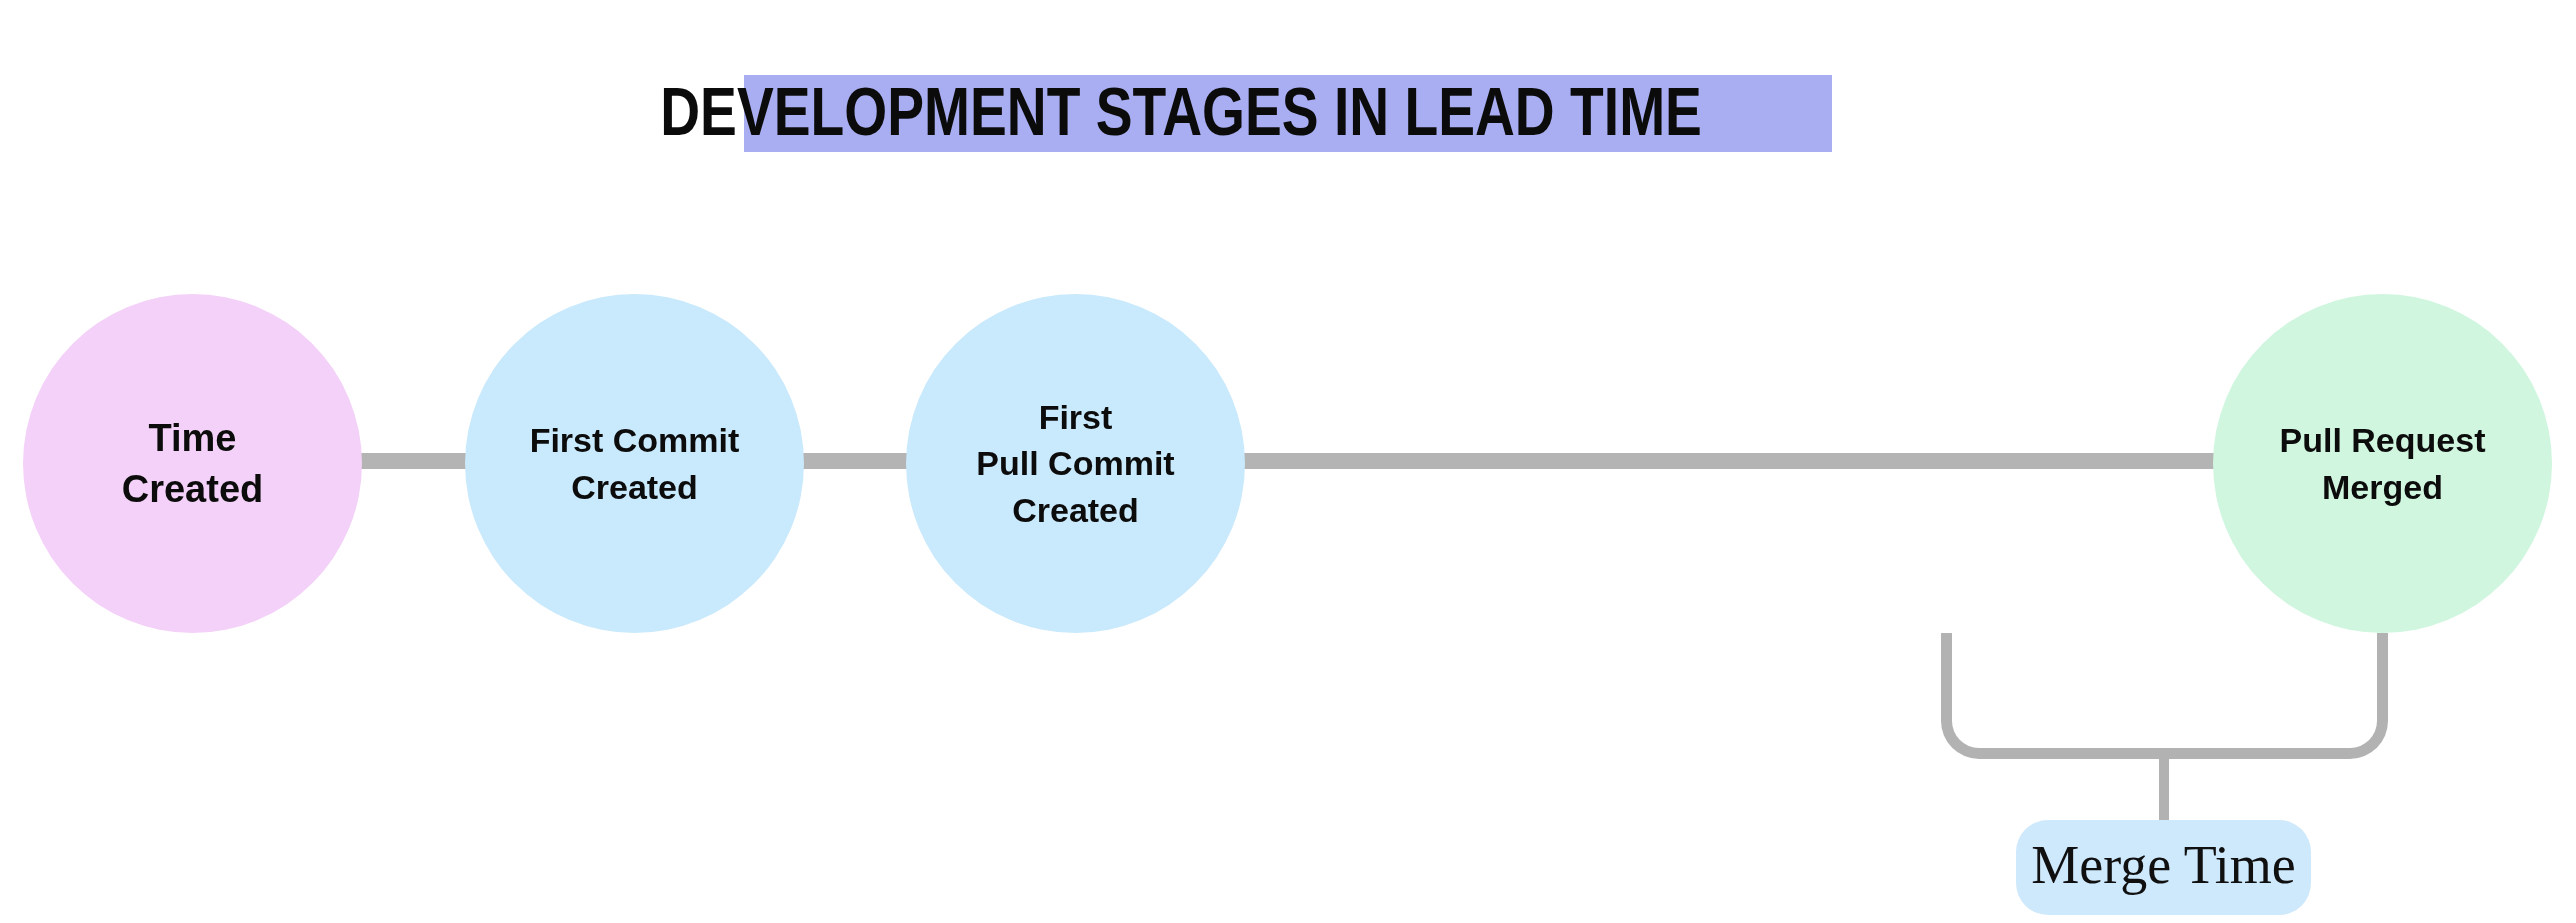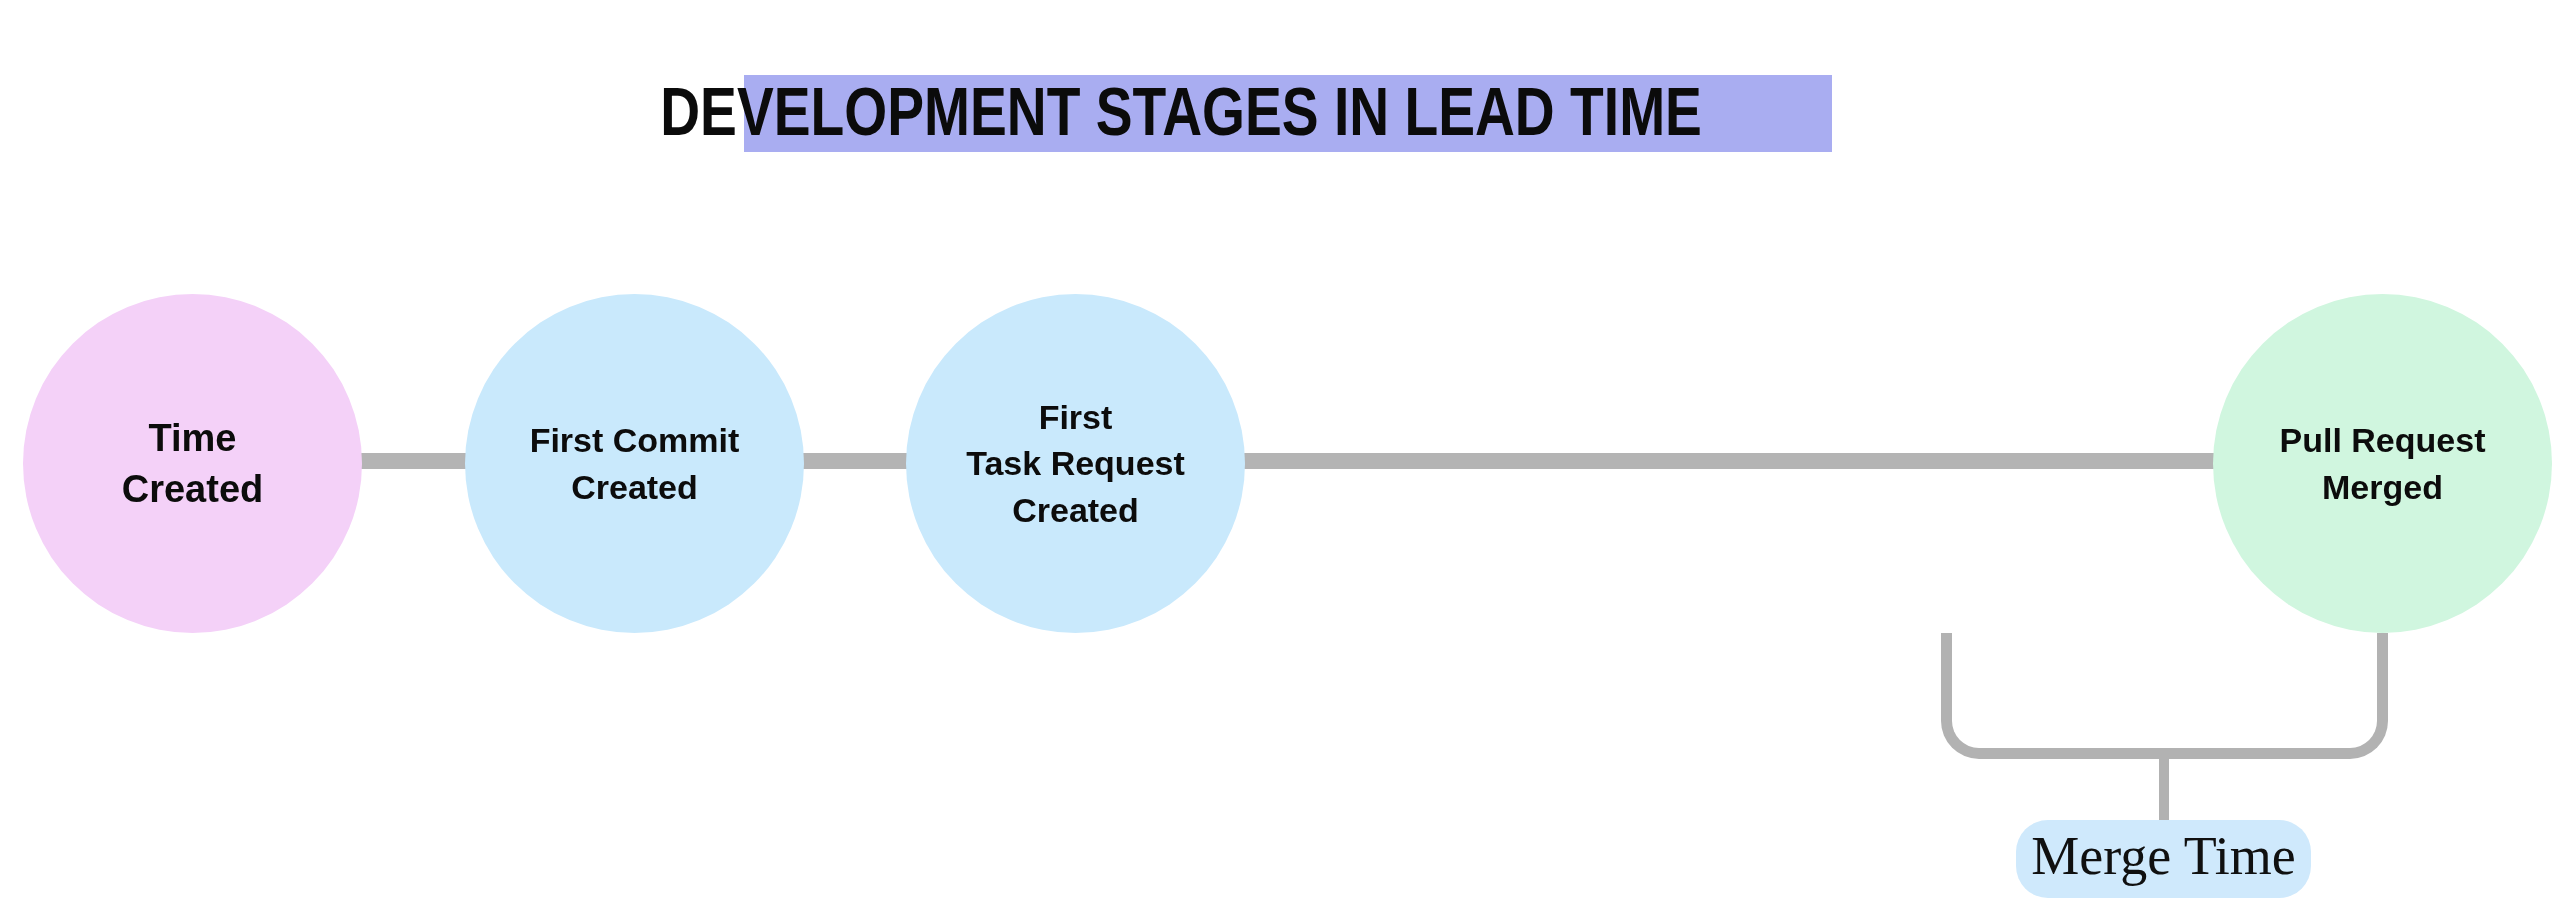--- a/index.html
+++ b/index.html
@@ -101,21 +101,21 @@
     width: 10.3px;
     height: 67px;
     background: #b2b2b2;
     z-index: 0;
   }
   .merge-label-box {
     position: absolute;
     left: 2016px;
     top: 820px;
     width: 295px;
-    height: 78px;
+    height: 95px;
     border-radius: 32px;
     background: #cfe9fc;
     display: flex;
     align-items: center;
     justify-content: center;
     z-index: 1;
   }
   .merge-label-text {
     font-family: cursive;
     font-size: 54px;
@@ -141,21 +141,21 @@
 Created</span>
   </div>
 
   <div class="stage-circle stage-2" style="background-color: rgb(201, 233, 252);">
     <span class="stage-label">First Commit
 Created</span>
   </div>
 
   <div class="stage-circle stage-3" style="background-color: rgb(201, 233, 252);">
     <span class="stage-label">First
-Task Request
+Pull Commit
 Created</span>
   </div>
 
 
 
   <div class="stage-circle stage-6" style="background-color: rgb(208, 246, 223);">
     <span class="stage-label">Pull Request
 Merged</span>
   </div>
 

